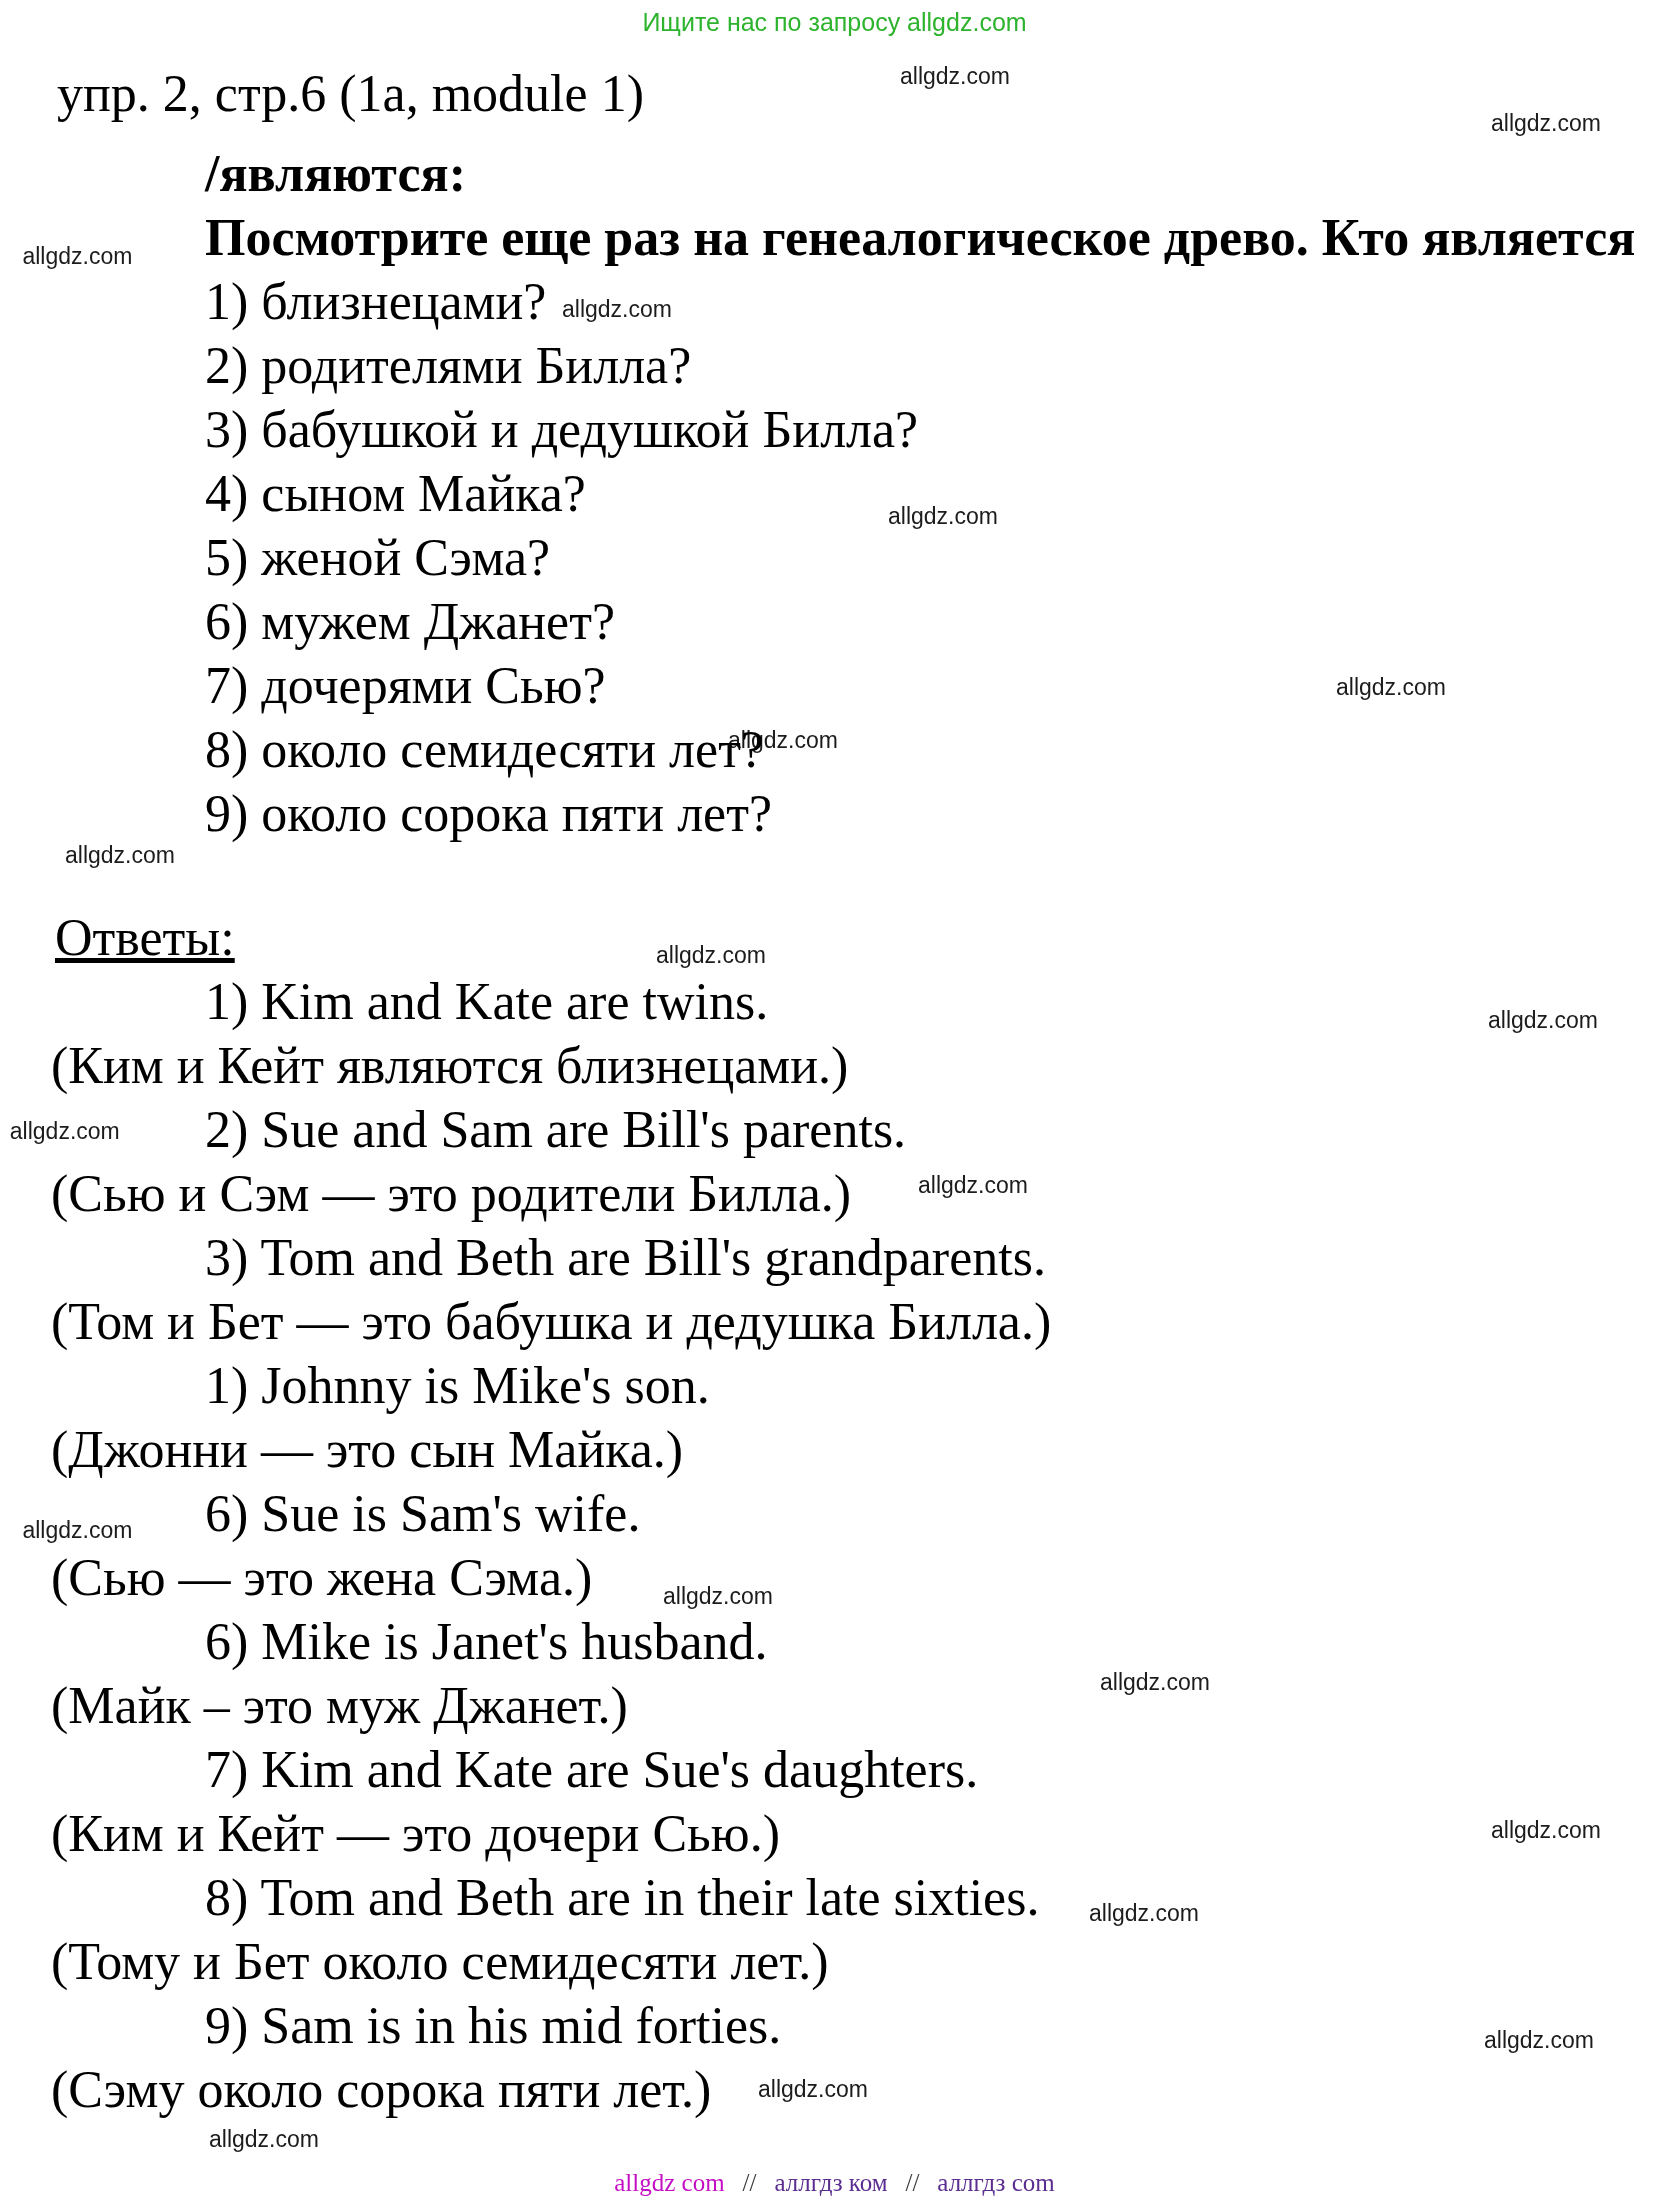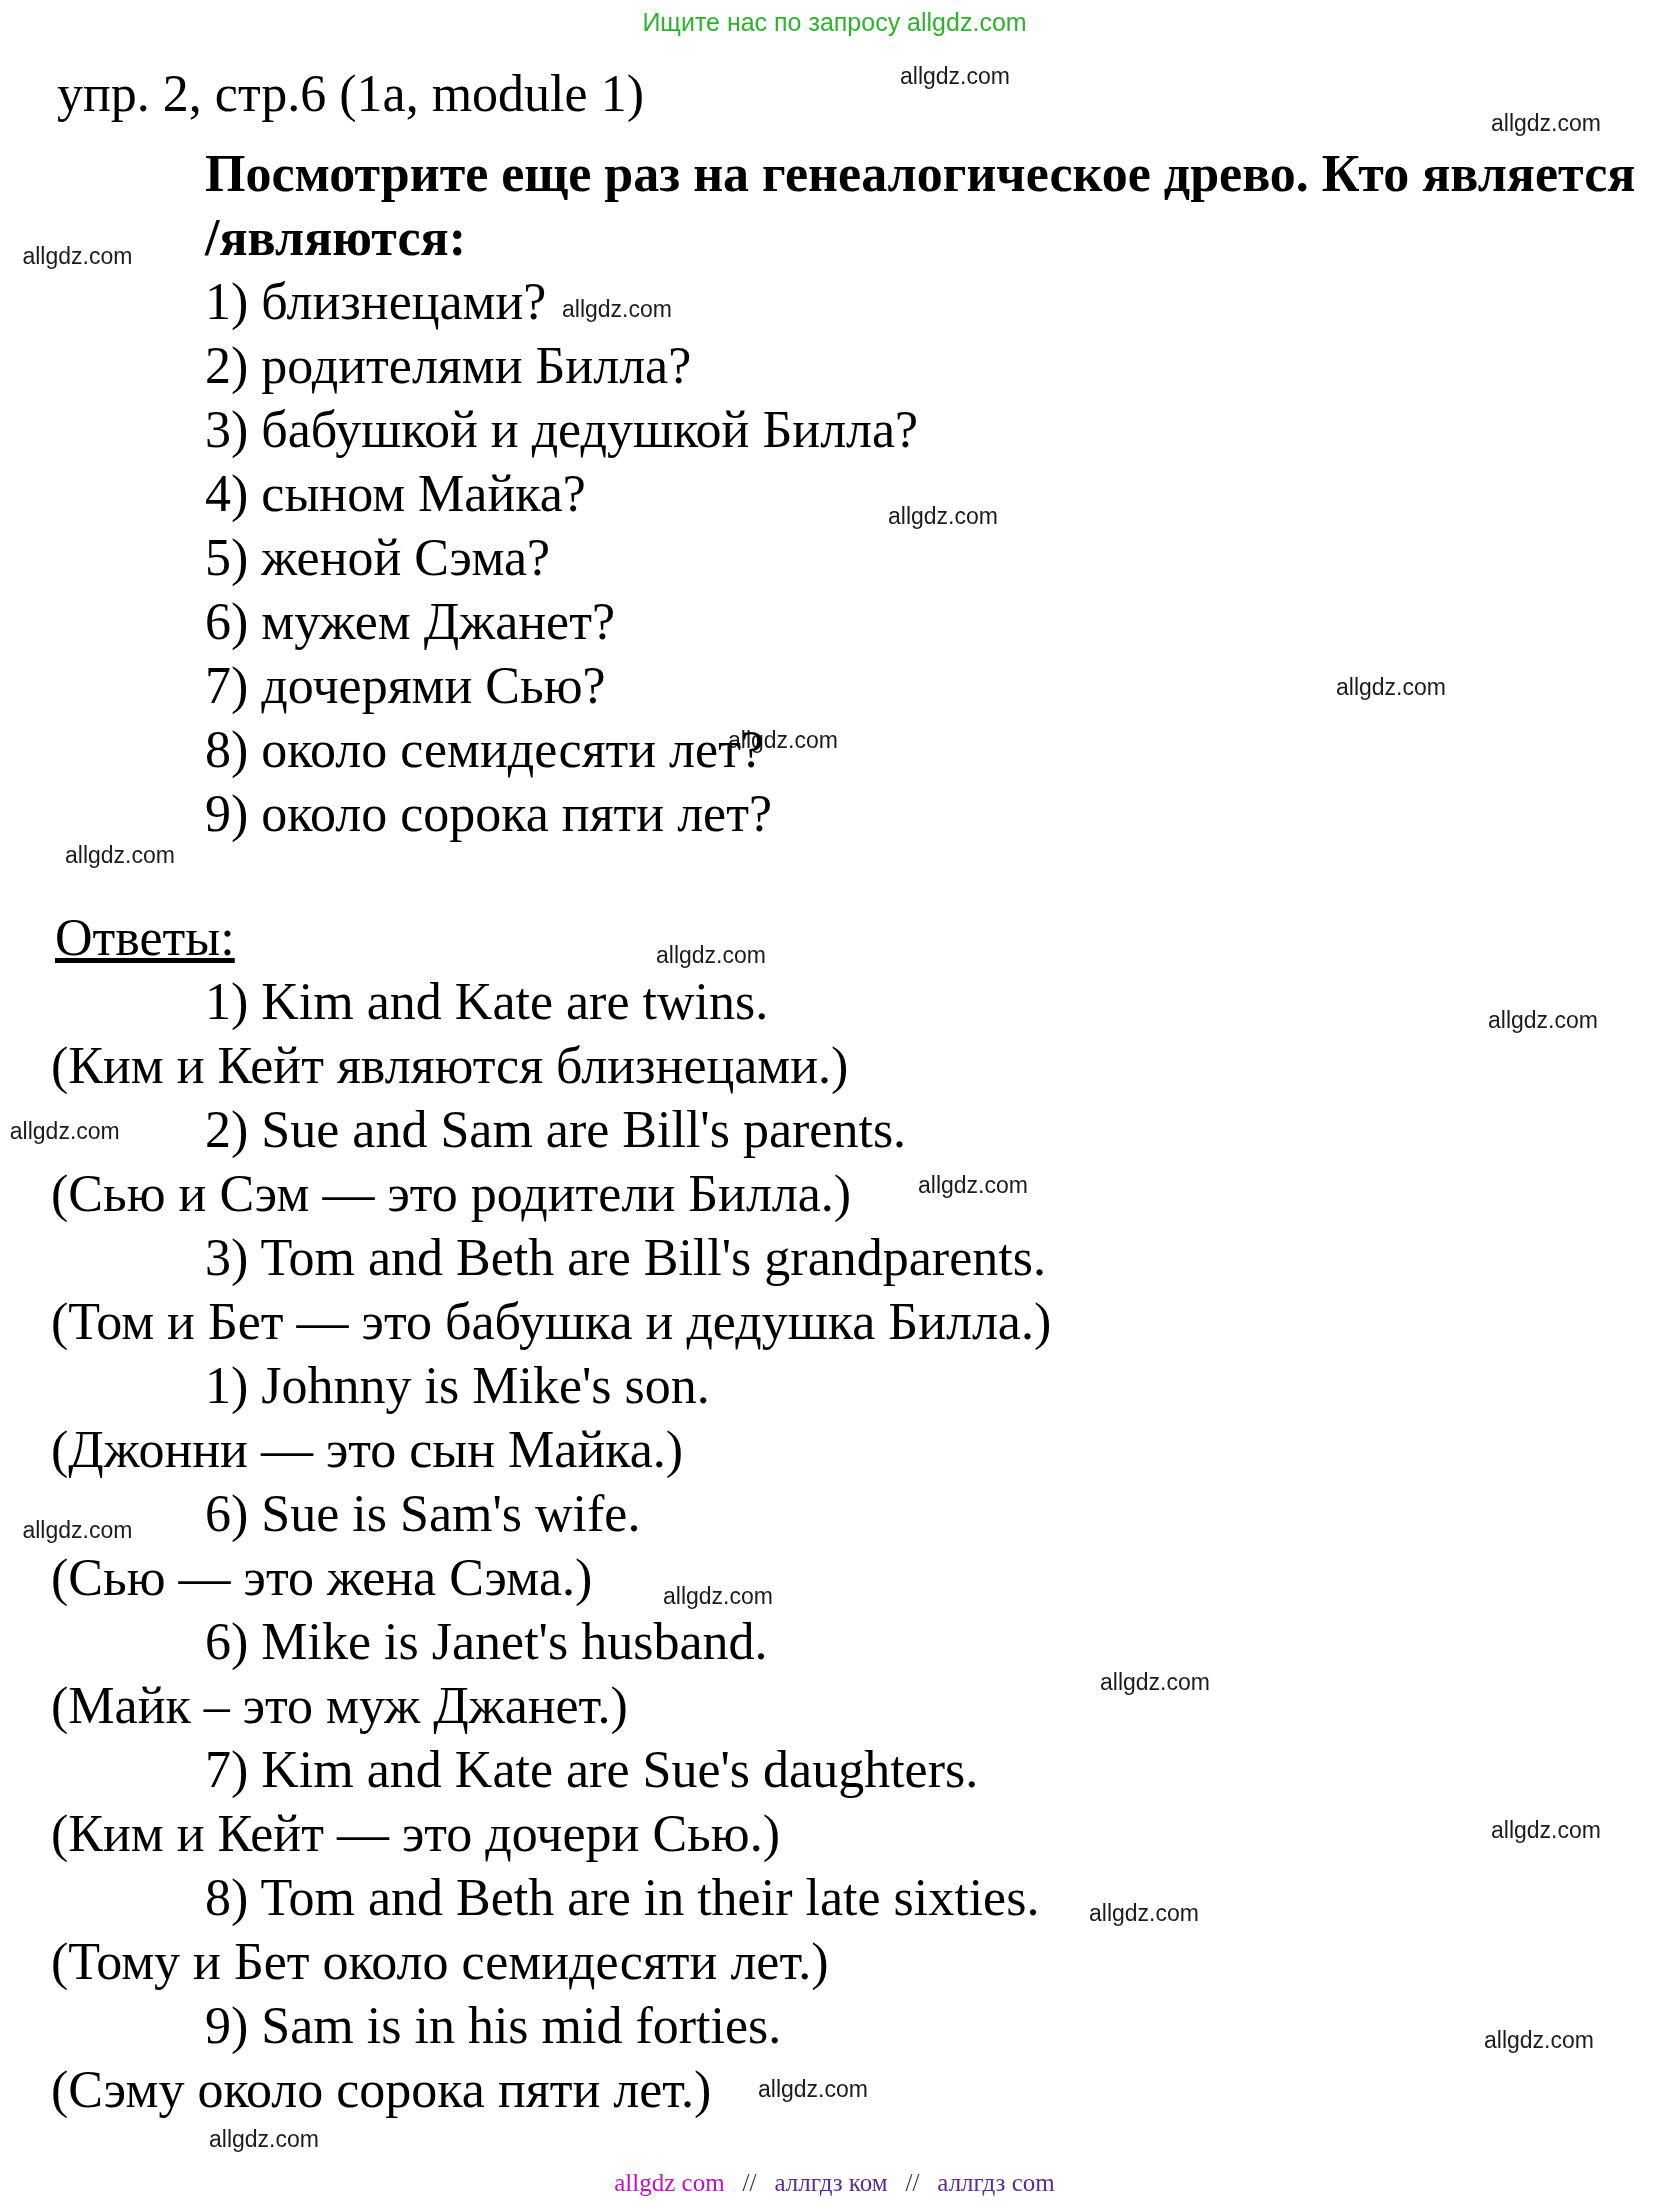--- a/index.html
+++ b/index.html
@@ -96,22 +96,22 @@
   <div class="wm" style="left:1089px;top:1900px">allgdz.com</div>
   <div class="wm" style="left:1484px;top:2027px">allgdz.com</div>
   <div class="wm" style="left:758px;top:2076px">allgdz.com</div>
   <div class="wm" style="left:209px;top:2126px">allgdz.com</div>
 
   <div class="content">
 
     <div class="line header">упр. 2, стр.6 (1a, module 1)</div>
 
     <div class="title-block">
+      <div class="line indent bold">/являются:</div>
       <div class="line indent bold">Посмотрите еще раз на генеалогическое древо. Кто является</div>
-      <div class="line indent bold">/являются:</div>
     </div>
 
     <div class="questions">
       <div class="line indent">1) близнецами?</div>
       <div class="line indent">2) родителями Билла?</div>
       <div class="line indent">3) бабушкой и дедушкой Билла?</div>
       <div class="line indent">4) сыном Майка?</div>
       <div class="line indent">5) женой Сэма?</div>
       <div class="line indent">6) мужем Джанет?</div>
       <div class="line indent">7) дочерями Сью?</div>

